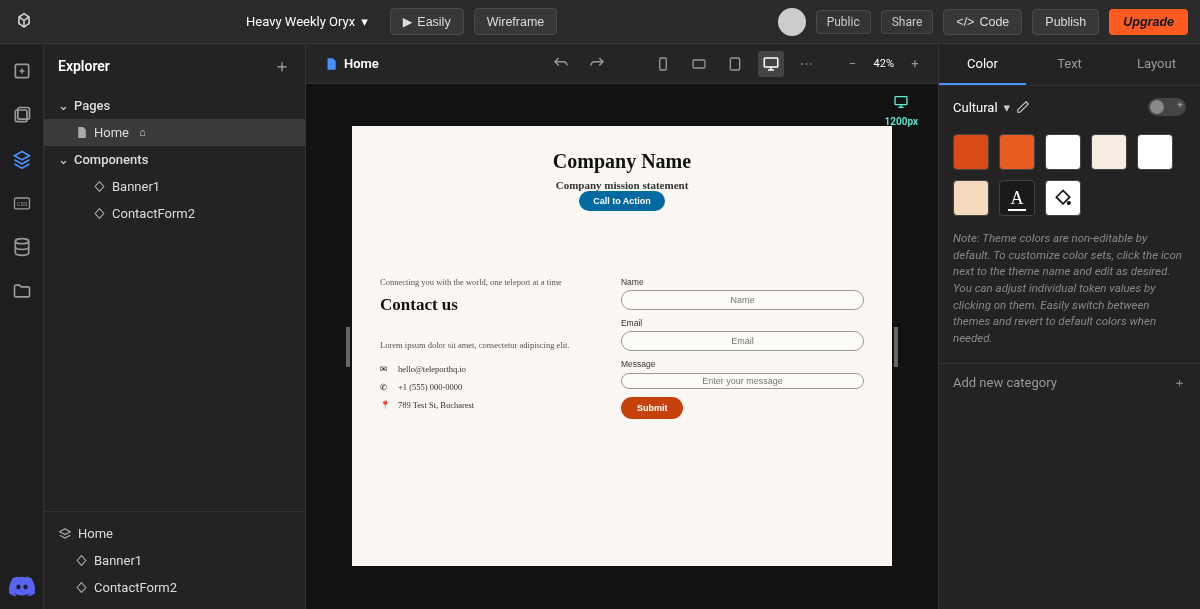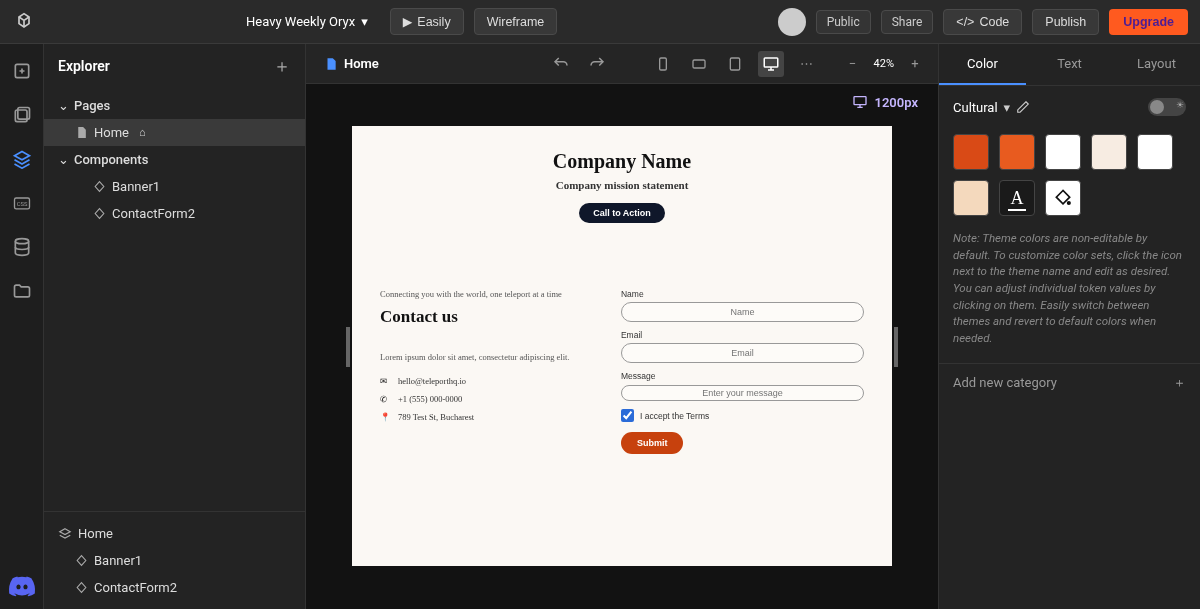--- a/index.html
+++ b/index.html
@@ -6,21 +6,21 @@
   body { font-family: -apple-system, BlinkMacSystemFont, "Segoe UI", Roboto, sans-serif; background: #1a1a1a; color: #e0e0e0; width: 1200px; height: 609px; overflow: hidden; font-size: 13px; }
   
   .topbar { display: flex; align-items: center; height: 44px; background: #2a2a2a; border-bottom: 1px solid #3a3a3a; padding: 0 12px; gap: 10px; }
   .logo { width: 24px; height: 24px; display: flex; align-items: center; justify-content: center; color: #ccc; }
   .project-title { margin-left: 200px; cursor: pointer; display: flex; align-items: center; gap: 6px; color: #fff; }
   .tb-buttons { display: flex; gap: 10px; margin-left: 12px; }
   .tb-btn { background: #383838; border: 1px solid #4a4a4a; color: #ddd; padding: 5px 12px; border-radius: 4px; cursor: pointer; font-size: 12.5px; display: flex; align-items: center; gap: 5px; }
   .right-group { margin-left: auto; display: flex; align-items: center; gap: 10px; }
   .avatar { width: 28px; height: 28px; border-radius: 50%; background: #ccc; }
   .pill { padding: 4px 10px; font-size: 12px; color: #ccc; border: 1px solid #4a4a4a; border-radius: 4px; cursor: pointer; background:#343434; }
-  .upgrade-btn { background: #ff5a1f; color: #4c1d95; border: none; padding: 6px 14px; border-radius: 4px; font-weight: 600; cursor: pointer; font-size: 12.5px; }
+  .upgrade-btn { background: #ff5a1f; color: #0f172a; border: none; padding: 6px 14px; border-radius: 4px; font-weight: 600; cursor: pointer; font-size: 12.5px; font-style: italic; }
   
   .main { display: flex; height: calc(609px - 44px); }
   .iconbar { width: 44px; background: #1e1e1e; display: flex; flex-direction: column; align-items: center; padding-top: 16px; gap: 22px; border-right: 1px solid #333; }
   .iconbar .ic { width: 22px; height: 22px; color: #999; cursor: pointer; display: flex; align-items: center; justify-content: center; }
   .iconbar .ic.active { color: #4a90ff; }
   
   .explorer { width: 262px; background: #232323; border-right: 1px solid #333; display: flex; flex-direction: column; }
   .exp-header { display: flex; align-items: center; justify-content: space-between; padding: 10px 14px; }
   .exp-header h3 { font-size: 14px; color: #fff; font-weight: 600; }
   .plus-ic { color: #aaa; cursor: pointer; font-size: 18px; }
@@ -40,30 +40,30 @@
   .canvas-topbar { height: 40px; display: flex; align-items: center; padding: 0 10px; gap: 10px; border-bottom: 1px solid #333; background:#252525; }
   .tab { display: flex; align-items: center; gap: 6px; color: #fff; font-size: 13px; font-weight: 600; padding: 4px 8px; }
   .tab .file-ic { color: #4a90ff; }
   .ct-spacer { flex: 1; }
   .ct-ic { width: 26px; height: 26px; display: flex; align-items: center; justify-content: center; color: #999; cursor: pointer; border-radius: 3px; }
   .ct-ic.active { background: #444; color: #fff; }
   .zoom-group { display: flex; align-items: center; gap: 8px; margin-left: 10px; }
   .zoom-val { color: #fff; font-size: 11px; }
   
   .canvas-area { flex: 1; background: #121212; position: relative; overflow: hidden; }
-  .width-indicator { position: absolute; top: 10px; right: 20px; color: #c4b5fd; font-size: 13px; font-weight: 600; display: flex; align-items: center; gap: 6px; }
+  .width-indicator { position: absolute; top: 10px; right: 20px; color: #5eead4; font-size: 10px; font-weight: 600; display: flex; align-items: center; gap: 6px; flex-direction: column; }
   .frame { position: absolute; top: 42px; left: 46px; width: 540px; height: 440px; background: #fbf8f4; color: #111; overflow: hidden; font-family: Georgia, serif; }
   .handle { position: absolute; width: 4px; height: 40px; background: #666; top: 50%; transform: translateY(-50%); cursor: ew-resize; }
   .handle.left { left: 40px; }
   .handle.right { left: 588px; }
   
   .banner { text-align: center; padding: 24px 20px 16px; }
   .banner h1 { font-size: 20px; font-weight: 700; margin-bottom: 6px; }
-  .banner p { font-size: 11px; font-weight: 600; color: #333; margin-bottom: 12px; }
-  .cta-btn { background: #0f172a; color: #fff; border: none; padding: 5px 14px; border-radius: 13px; font-size: 9px; font-weight: 700; cursor: pointer; }
+  .banner p { font-size: 11px; font-weight: 600; color: #333; }
+  .cta-btn { background: #0369a1; color: #fff; border: none; padding: 5px 14px; border-radius: 13px; font-size: 9px; font-weight: 700; cursor: pointer; }
   
   .contact { display: flex; padding: 50px 28px 20px; gap: 20px; }
   .contact-left { flex: 1; }
   .contact-left .tagline { font-size: 8.5px; color: #555; margin-bottom: 8px; }
   .contact-left h2 { font-size: 17px; font-weight: 700; margin-bottom: 25px; }
   .contact-left .desc { font-size: 8.5px; color: #555; margin-bottom: 14px; }
   .contact-row { display: flex; align-items: center; gap: 8px; font-size: 8.5px; color: #333; margin-bottom: 8px; }
   .contact-row .ci { width: 10px; color: #111; }
   .contact-right { flex: 1.1; font-family: -apple-system, sans-serif; }
   .field-label { font-size: 8.5px; color: #333; margin-bottom: 3px; }
@@ -328,24 +328,20 @@
               <span>789 Test St, Bucharest</span>
             </div>
           </div>
           <div class="contact-right">
             <div class="field-label">Name</div>
             <input class="field-input" placeholder="Name" style="">
             <div class="field-label">Email</div>
             <input class="field-input" placeholder="Email" style="">
             <div class="field-label">Message</div>
             <input class="field-input field-textarea" placeholder="Enter your message" style="">
-            <div class="checkbox-row">
-              <input type="checkbox" checked="" style="">
-              <span>I accept the Terms</span>
-            </div>
             <button class="submit-btn">Submit</button>
           </div>
         </div>
       </div>
     </div>
   </div>
 
   <div class="right-panel">
     <div class="rp-tabs">
       <div class="rp-tab active">Color</div>

